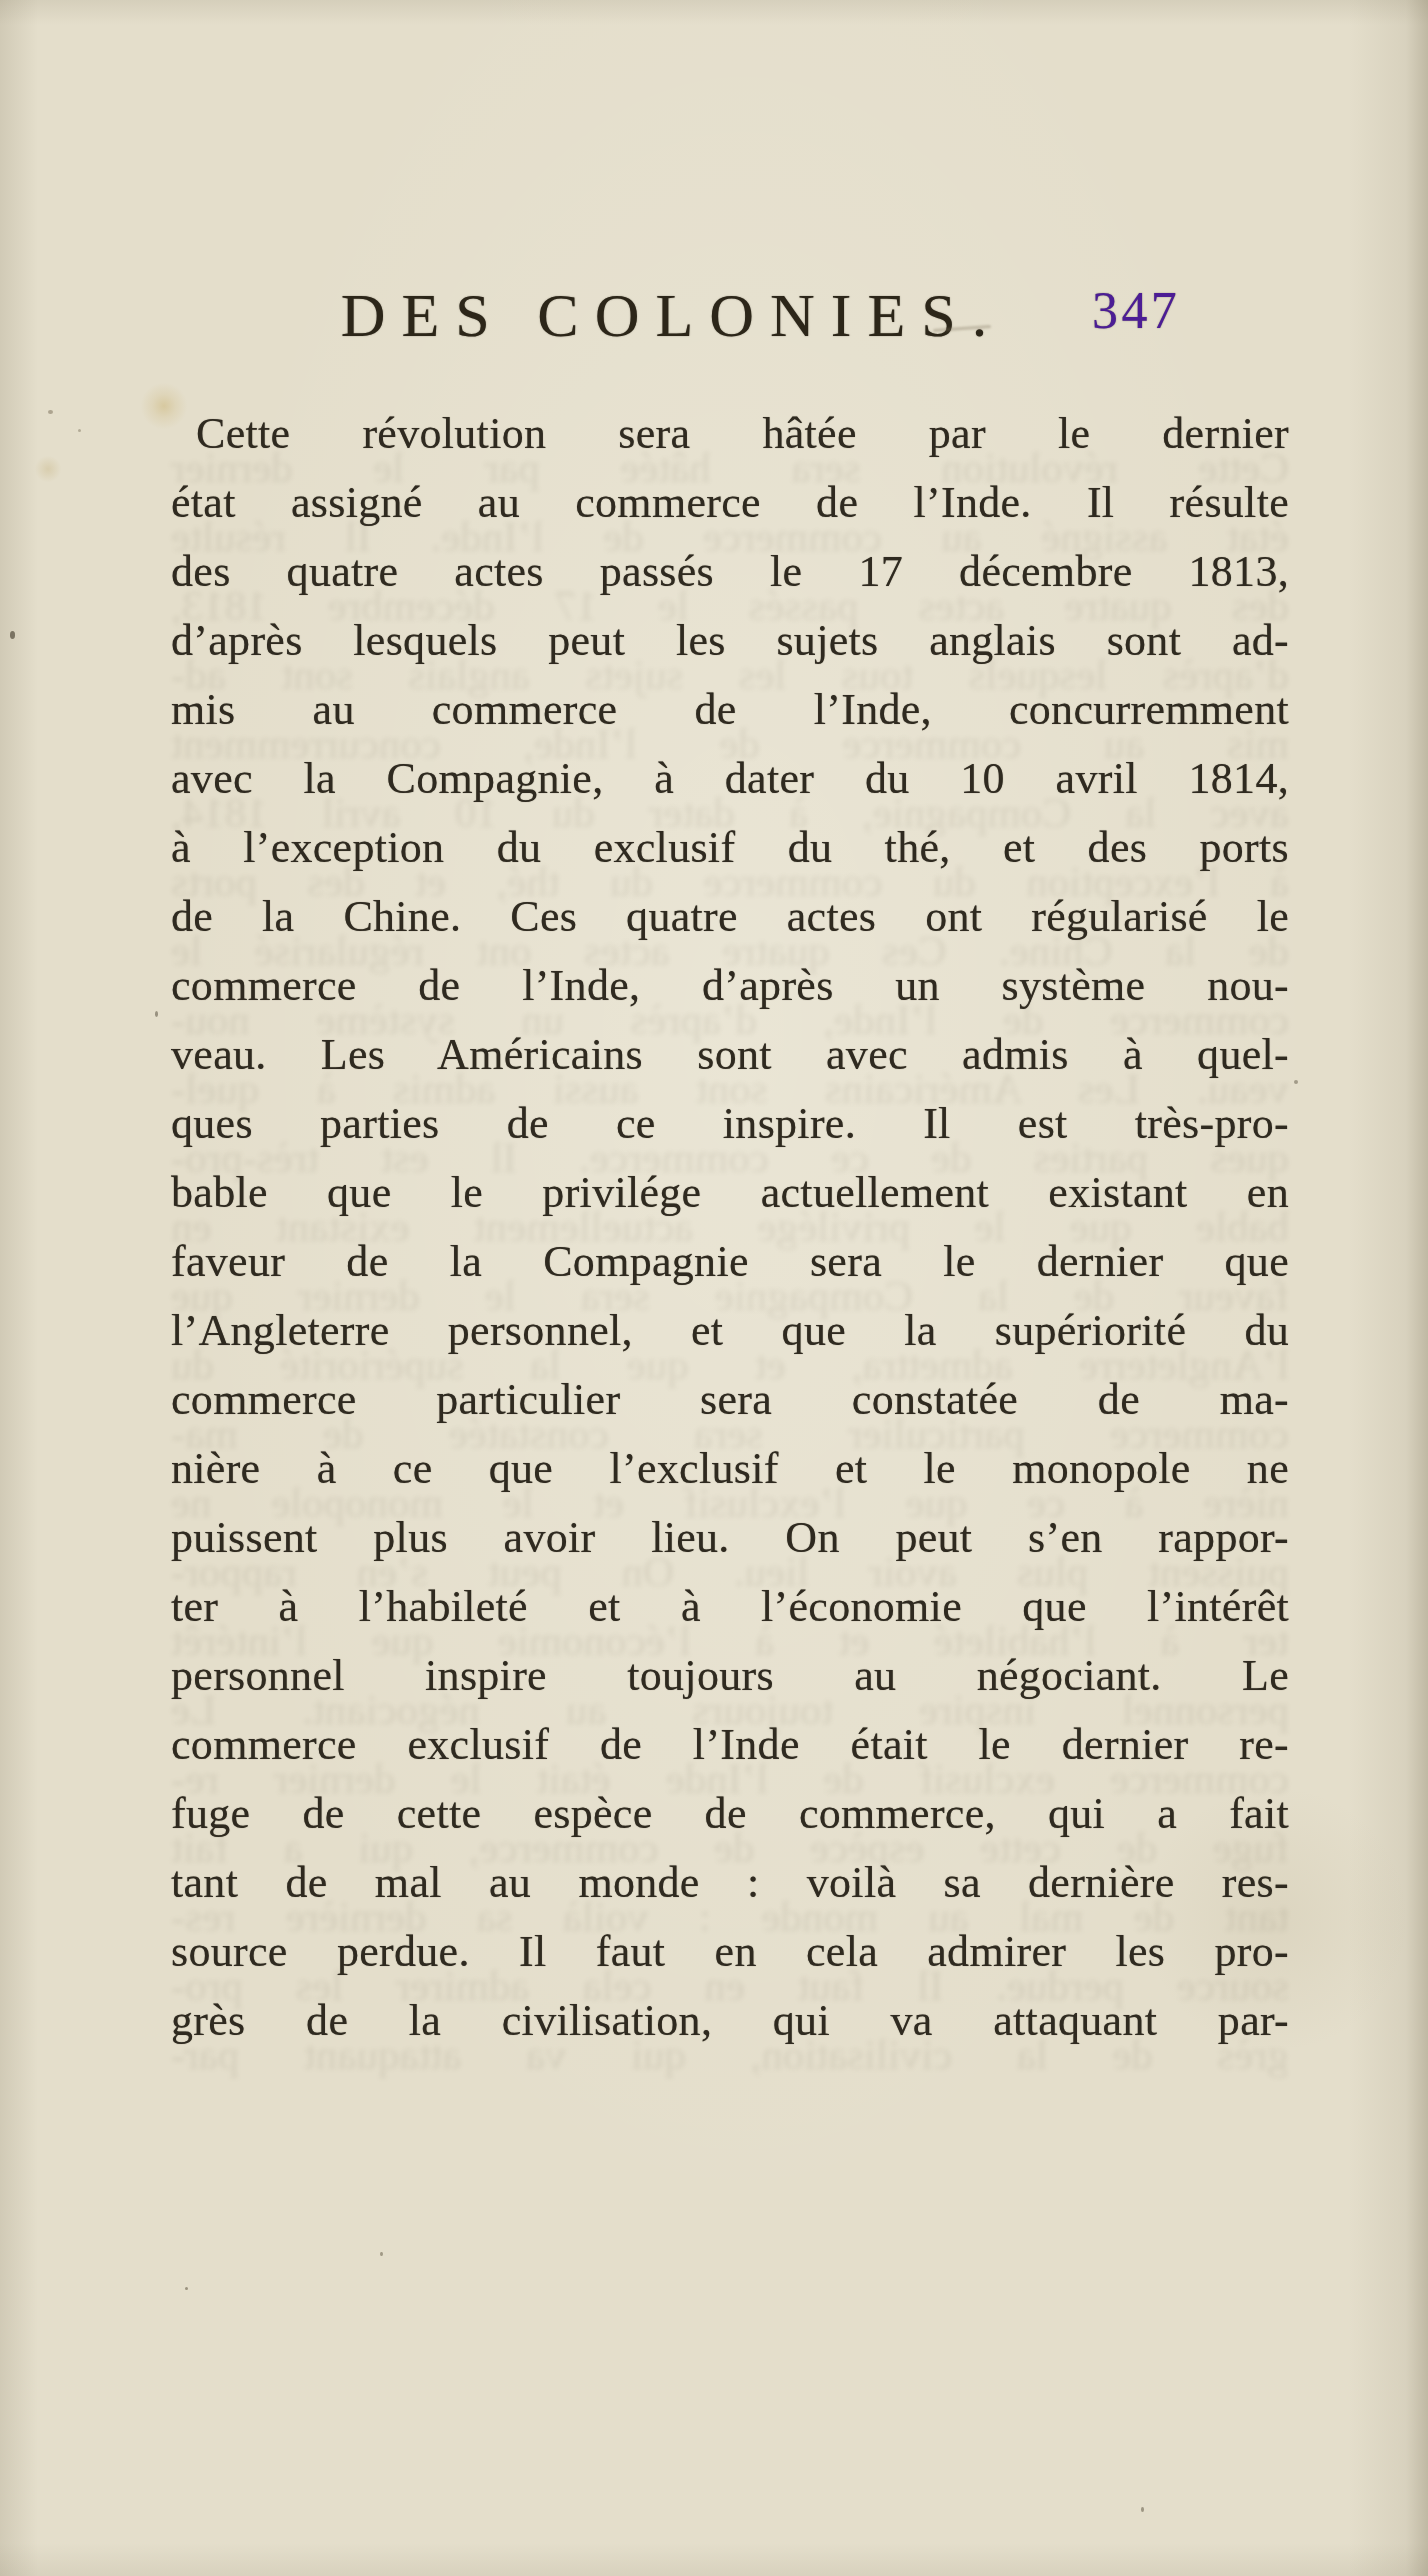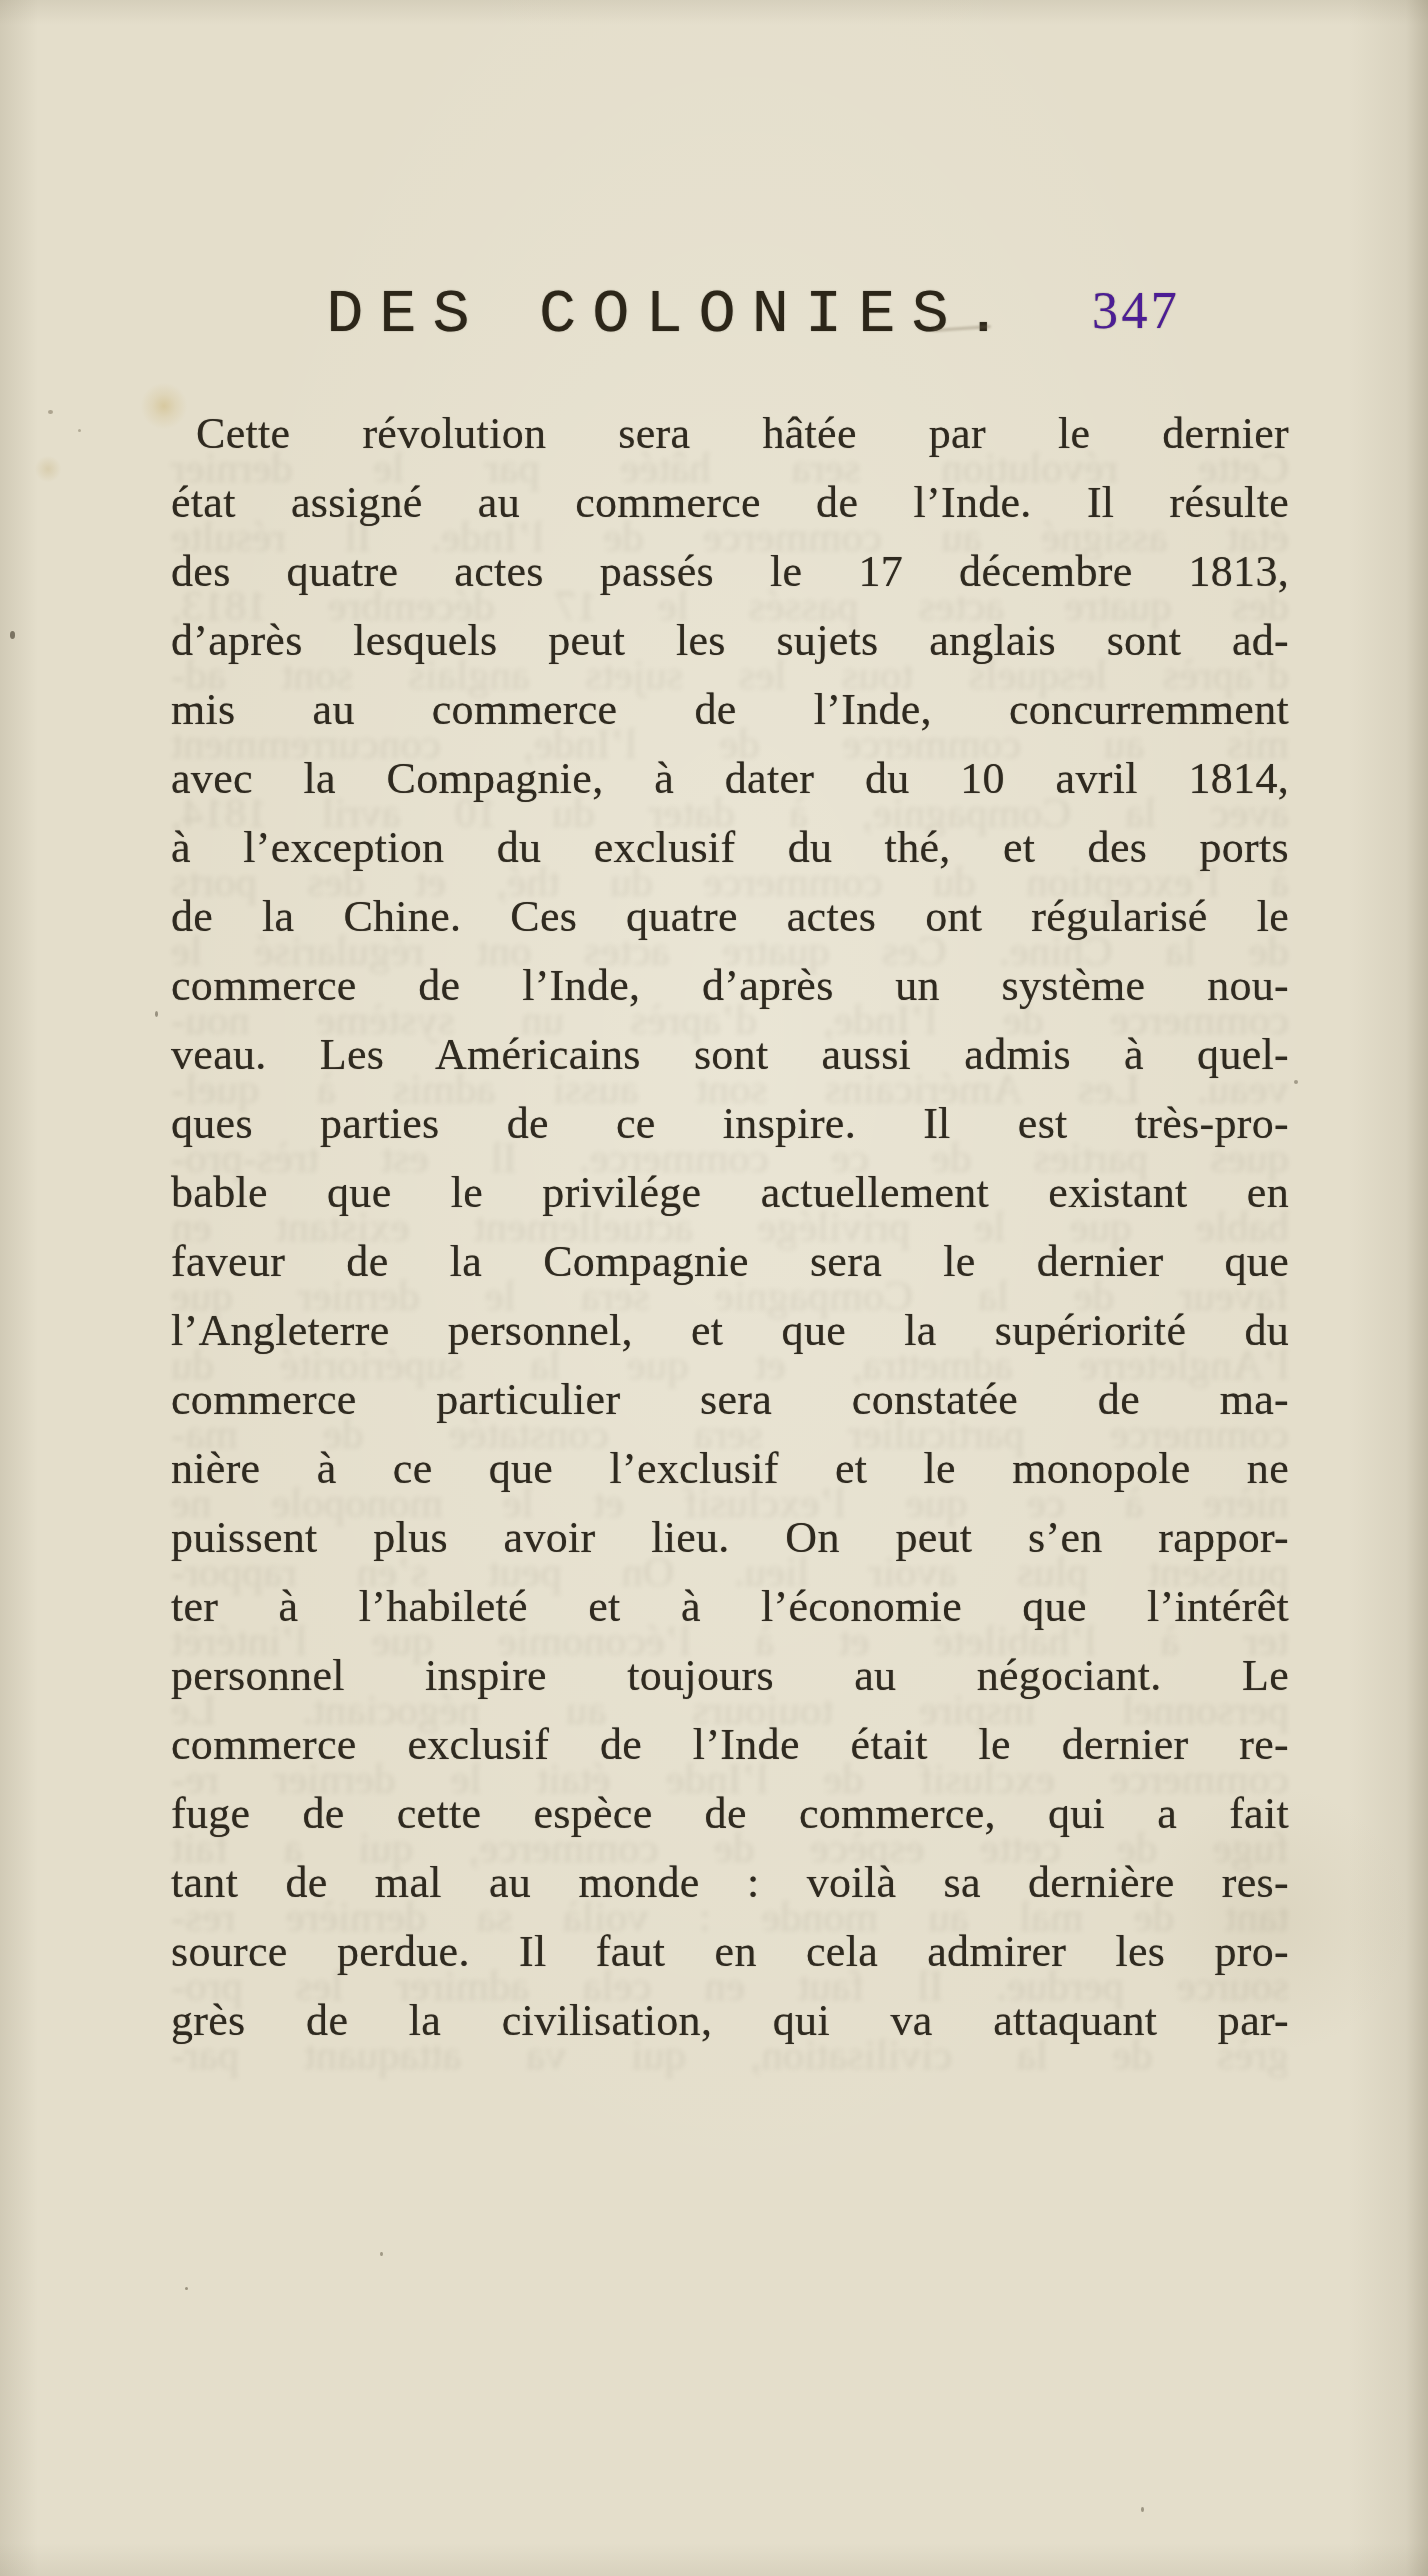--- a/index.html
+++ b/index.html
@@ -30,21 +30,20 @@
     position: absolute;
     top: 284px;
     left: 672px;
     transform: translateX(-50%);
     font-size: 62px;
     letter-spacing: 16px;
     line-height: 1;
     white-space: nowrap;
     color: #2c2619;
     text-shadow: 0 0 1.3px rgba(44,38,25,0.55);
-    font-family: Liberation Mono, monospace;
   }
   .page-number {
     position: absolute;
     top: 285px;
     right: 248px;
     font-size: 52px;
     letter-spacing: 3.3px;
     line-height: 1;
     color: #4c1d95;
     text-shadow: 0 0 1.3px rgba(44,38,25,0.55);
@@ -132,21 +131,21 @@
 <main class="text-block">
     <div class="line">Cette révolution sera hâtée par le dernier</div>
     <div class="line">état assigné au commerce de l’Inde. Il résulte</div>
     <div class="line">des quatre actes passés le 17 décembre 1813,</div>
     <div class="line">d’après lesquels peut les sujets anglais sont ad-</div>
     <div class="line">mis au commerce de l’Inde, concurremment</div>
     <div class="line">avec la Compagnie, à dater du 10 avril 1814,</div>
     <div class="line">à l’exception du exclusif du thé, et des ports</div>
     <div class="line">de la Chine. Ces quatre actes ont régularisé le</div>
     <div class="line">commerce de l’Inde, d’après un système nou-</div>
-    <div class="line">veau. Les Américains sont aussi admis à quel-</div>
+    <div class="line">veau. Les Américains sont avec admis à quel-</div>
     <div class="line">ques parties de ce inspire. Il est très-pro-</div>
     <div class="line">bable que le privilége actuellement existant en</div>
     <div class="line">faveur de la Compagnie sera le dernier que</div>
     <div class="line">l’Angleterre personnel, et que la supériorité du</div>
     <div class="line">commerce particulier sera constatée de ma-</div>
     <div class="line">nière à ce que l’exclusif et le monopole ne</div>
     <div class="line">puissent plus avoir lieu. On peut s’en rappor-</div>
     <div class="line">ter à l’habileté et à l’économie que l’intérêt</div>
     <div class="line">personnel inspire toujours au négociant. Le</div>
     <div class="line">commerce exclusif de l’Inde était le dernier re-</div>

